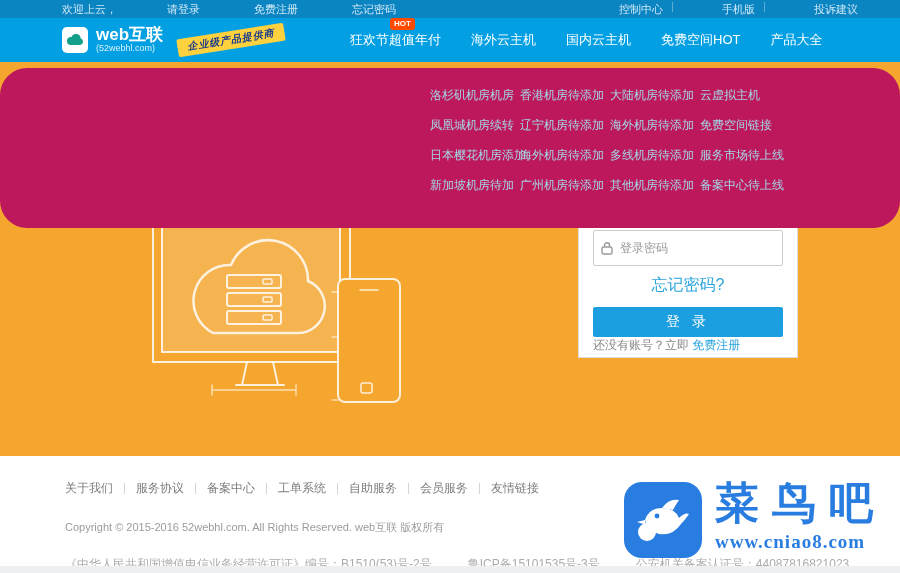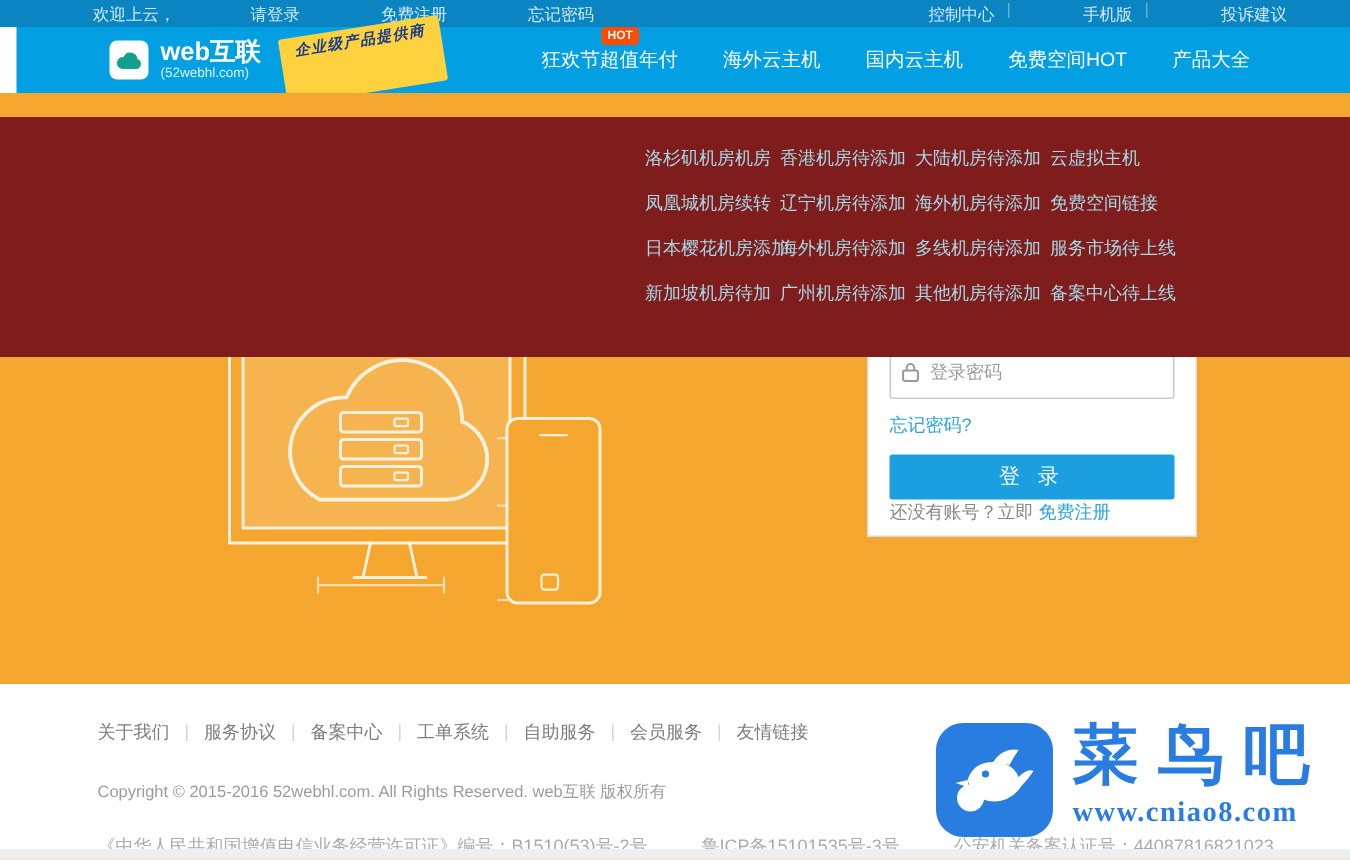--- a/index.html
+++ b/index.html
@@ -9,22 +9,22 @@
   
   .topbar { height:18px; background:#0b84c2; display:flex; align-items:center;
             justify-content:space-between; padding:0 42px 0 62px; font-size:11px; color:#cfe9f6; }
   .topbar-left, .topbar-right { display:flex; }
   .topbar a { color:#cfe9f6; text-decoration:none;margin-left:40px; }
   .topbar-left a { margin-right:14px; }
   .topbar-left .welcome { margin-right:10px; }
   .tsep { width:1px; height:10px; background:rgba(255,255,255,.35); margin:0 9px; }
 
   
-  .navbar { height:44px; background:#02a0e2; display:flex; 
-            padding-left:62px; position:relative;margin-left:11px; }
+  .navbar { height:44px; background:#02a0e2; display:flex; align-items:center;
+            padding-left:62px; position:relative; }
   .logo { display:flex; align-items:center; }
   .logo-box { width:26px; height:26px; background:#fff; border-radius:5px;
               display:flex; align-items:center; justify-content:center; margin-right:8px; }
   .logo-text { line-height:1.1; }
   .logo-name { color:#fff; font-size:17px; font-weight:bold; display:block; }
   .logo-domain { color:#d8f1fb; font-size:9px; display:block; }
   .ribbon { margin-left:14px; transform:rotate(-9deg); background:#fdd23e; color:#1b3c8c;
             font-size:10px; font-weight:bold; font-style:italic; padding:2px 10px;
             border-radius:2px; letter-spacing:1px; white-space:nowrap; }
   .nav { position:absolute; left:350px; top:0; height:44px; display:flex;
@@ -32,38 +32,38 @@
   .nav a { color:#fff; font-size:13px; text-decoration:none; position:relative;
            white-space:nowrap; display:block; padding:4px 0; }
   .hot-badge { position:absolute; top:-9px; left:40px; background:#ff4a00; color:#fff;
                font-size:8px; font-weight:bold; padding:1px 4px; border-radius:3px; line-height:1.2; }
 
   
   .hero { position:relative; height:394px; background:#f5a62f; overflow:hidden; }
   .illustration { position:absolute; left:0; top:0; z-index:1; pointer-events:none; }
 
   
-  .megamenu { position:absolute; top:16px; left:0; right:0; height:160px;
-              background:#7f1d1d; z-index:3; }
+  .megamenu { position:absolute; top:6px; left:0; right:0; height:160px;
+              background:#be185d; z-index:3;border-radius:27px; }
   .mega-cols { position:absolute; left:430px; top:12px; display:flex; }
   .mega-col { width:90px; display:flex; flex-direction:column; }
   .mega-col a { color:#a3d8e6; font-size:12px; line-height:30px;
                 text-decoration:none; white-space:nowrap; }
 
   
   .login-panel { position:absolute; left:578px; top:160px; width:220px; height:136px;
                  background:#fff; border:1px solid #dcdcdc; border-top:none; z-index:2;
                  padding:8px 14px; }
   .input-group { display:flex; align-items:center; height:36px; border:1px solid #ccc;
                  border-radius:2px; padding:0 7px; gap:7px; }
   .input-group input { border:none; outline:none; flex:1; font-size:12px; color:#666;
                        font-family:inherit; min-width:0; }
   .input-group input::placeholder { color:#9a9a9a; }
-  .forgot { display:block; text-align:left; margin-top:9px; color:#2aa4dc;
-            font-size:12px; text-decoration:none; }
+  .forgot { display:block; text-align:center; margin-top:9px; color:#2aa4dc;
+            font-size:16px; text-decoration:none; }
   .submit { display:block; width:100%; margin-top:11px; height:30px; background:#1c9fe0;
             border:none; color:#fff; font-size:14px; letter-spacing:4px; cursor:pointer;
             border-radius:2px; font-family:inherit; }
   .signup-row { margin-top:0; font-size:12px; color:#888; }
   .signup-row a { color:#2aa4dc; text-decoration:none; }
 
   
   .footer { position:relative; height:117px; background:#fff; }
   .footer-links { position:absolute; left:65px; top:24px; display:flex;
                   align-items:center; font-size:12px; }

